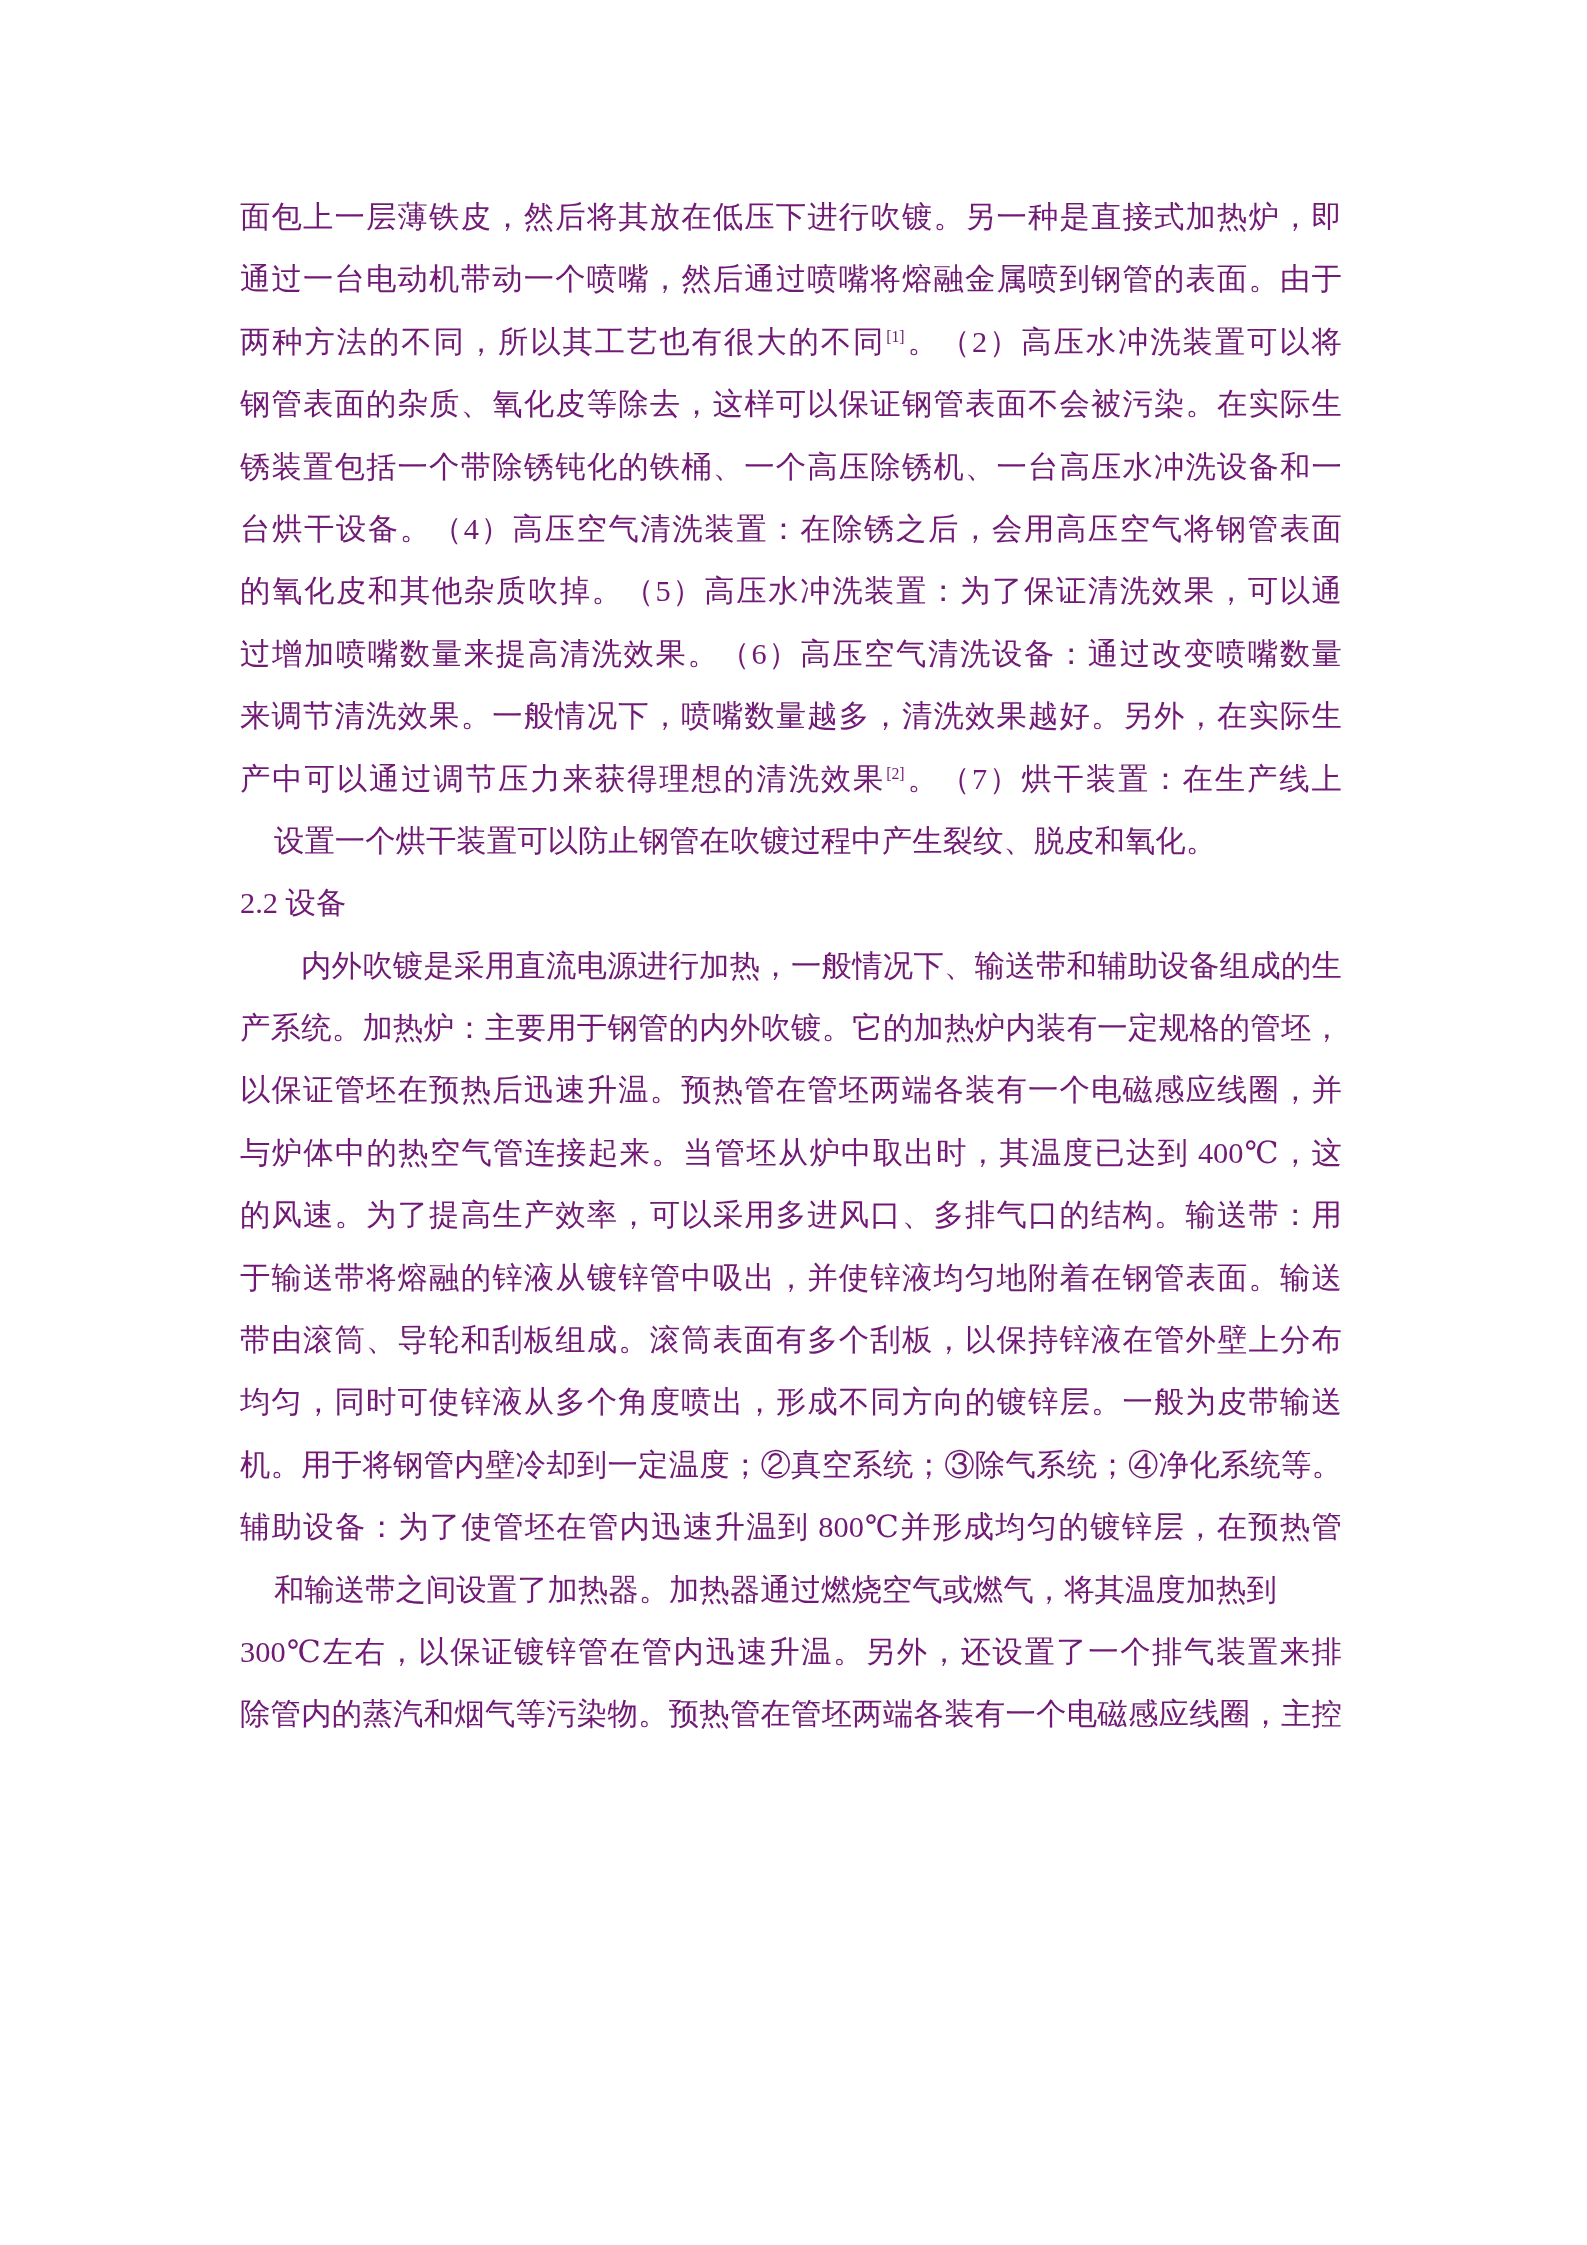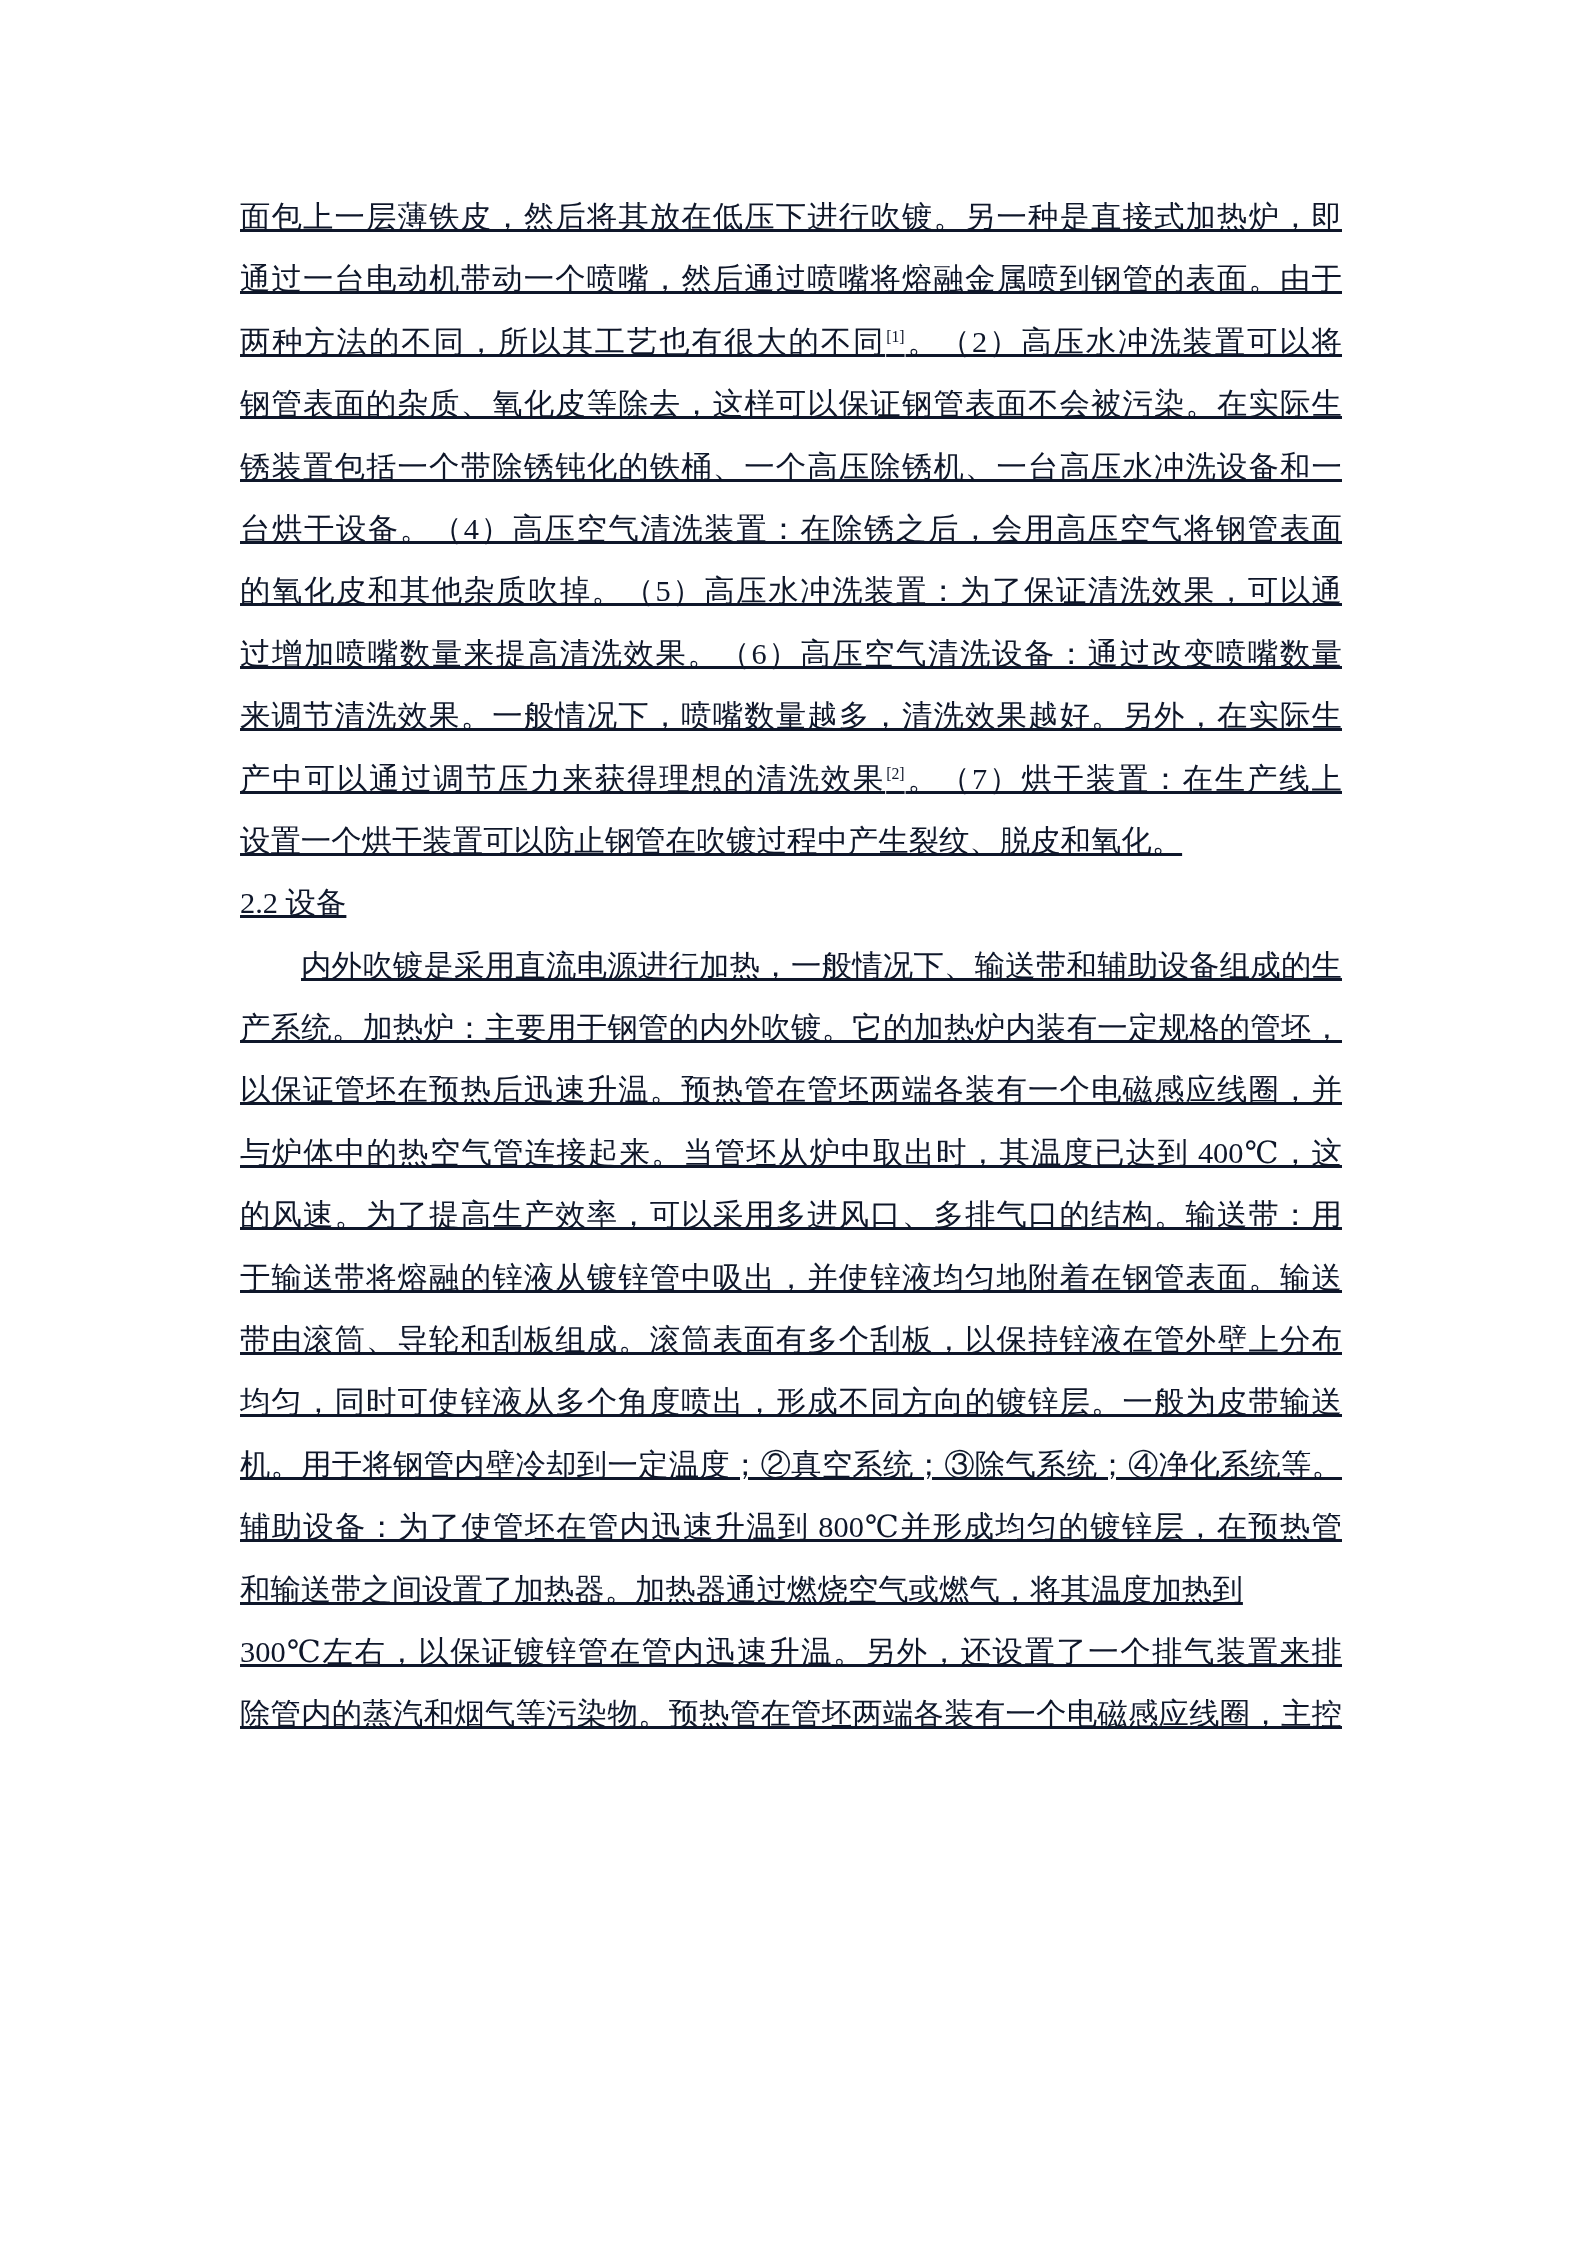--- a/index.html
+++ b/index.html
@@ -27,38 +27,39 @@
   }
   .line {
     height: 62.4px;
     text-align: justify;
     text-align-last: justify;
     text-justify: inter-character;
     overflow: visible;
   }
   .line.no-justify {
     text-align-last: left;
+    margin-left: 34px;
   }
   .line.heading {
     text-align-last: left;
     font-weight: normal;
   }
   sup.fnref {
     font-size: 0.52em;
     position: relative;
     top: -0.62em;
     vertical-align: baseline;
     margin: 0 1px;
   }
 </style>
 </head>
 <body>
 
 <div class="page">
-  <div class="text-block" id="content" style="color: #0f172a; text-decoration: underline;">
+  <div class="text-block" id="content" style="color: #701a75;">
       <div class="line"><span>面包上一层薄铁皮，然后将其放在低压下进行吹镀。另一种是直接式加热炉，即</span></div>
       <div class="line"><span>通过一台电动机带动一个喷嘴，然后通过喷嘴将熔融金属喷到钢管的表面。由于</span></div>
       <div class="line"><span>两种方法的不同，所以其工艺也有很大的不同</span><sup class="fnref">[1]</sup><span>。（2）高压水冲洗装置可以将</span></div>
       <div class="line"><span>钢管表面的杂质、氧化皮等除去，这样可以保证钢管表面不会被污染。在实际生</span></div>
       <div class="line"><span>锈装置包括一个带除锈钝化的铁桶、一个高压除锈机、一台高压水冲洗设备和一</span></div>
       <div class="line"><span>台烘干设备。（4）高压空气清洗装置：在除锈之后，会用高压空气将钢管表面</span></div>
       <div class="line"><span>的氧化皮和其他杂质吹掉。（5）高压水冲洗装置：为了保证清洗效果，可以通</span></div>
       <div class="line"><span>过增加喷嘴数量来提高清洗效果。（6）高压空气清洗设备：通过改变喷嘴数量</span></div>
       <div class="line"><span>来调节清洗效果。一般情况下，喷嘴数量越多，清洗效果越好。另外，在实际生</span></div>
       <div class="line"><span>产中可以通过调节压力来获得理想的清洗效果</span><sup class="fnref">[2]</sup><span>。（7）烘干装置：在生产线上</span></div>

